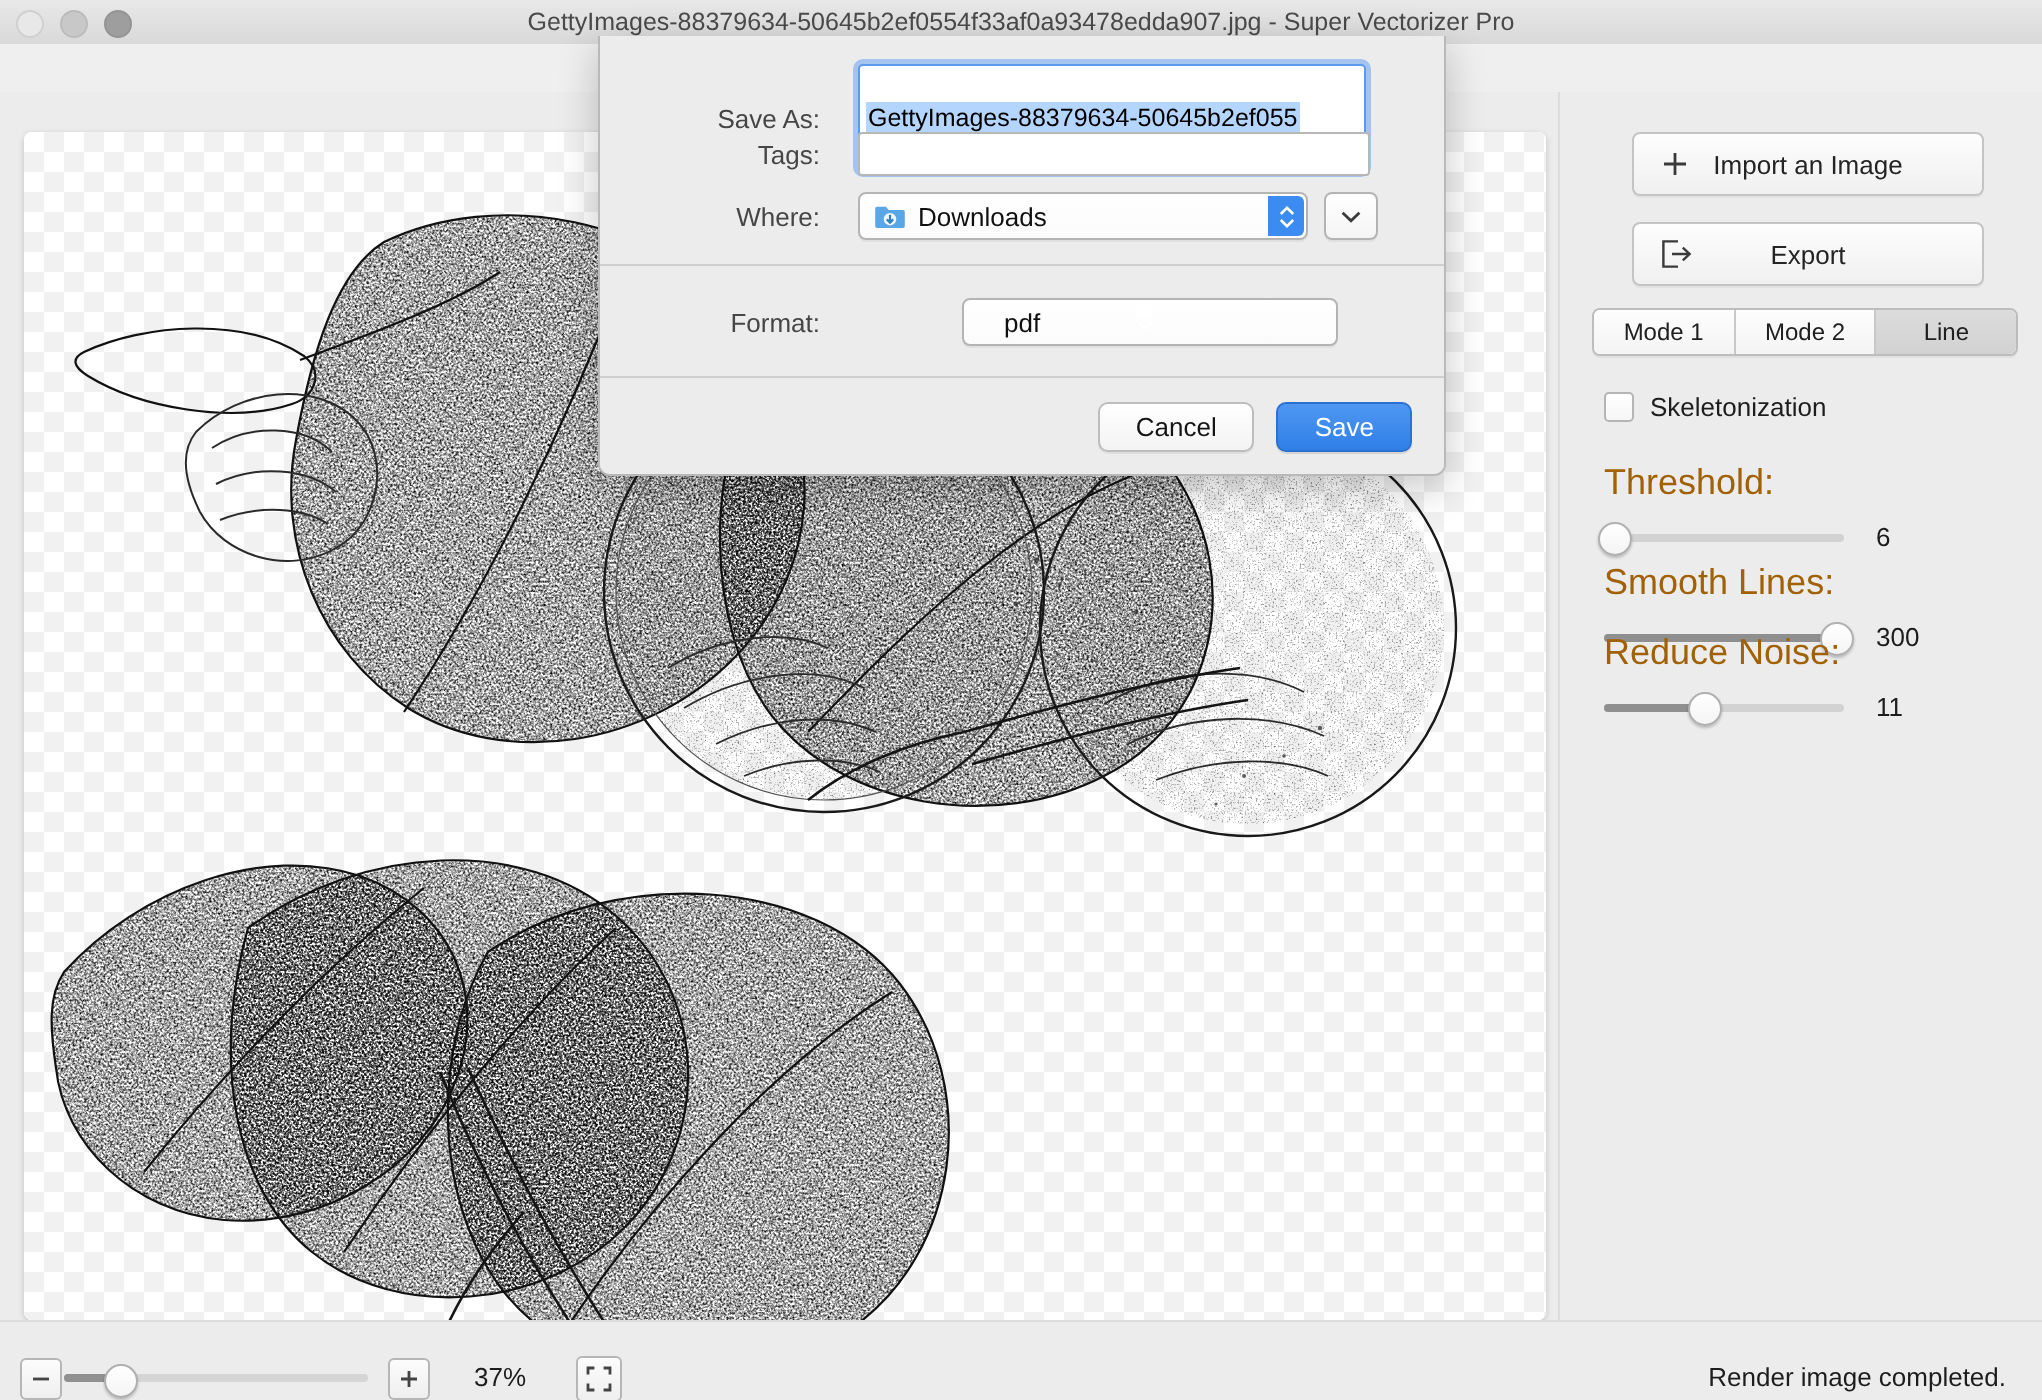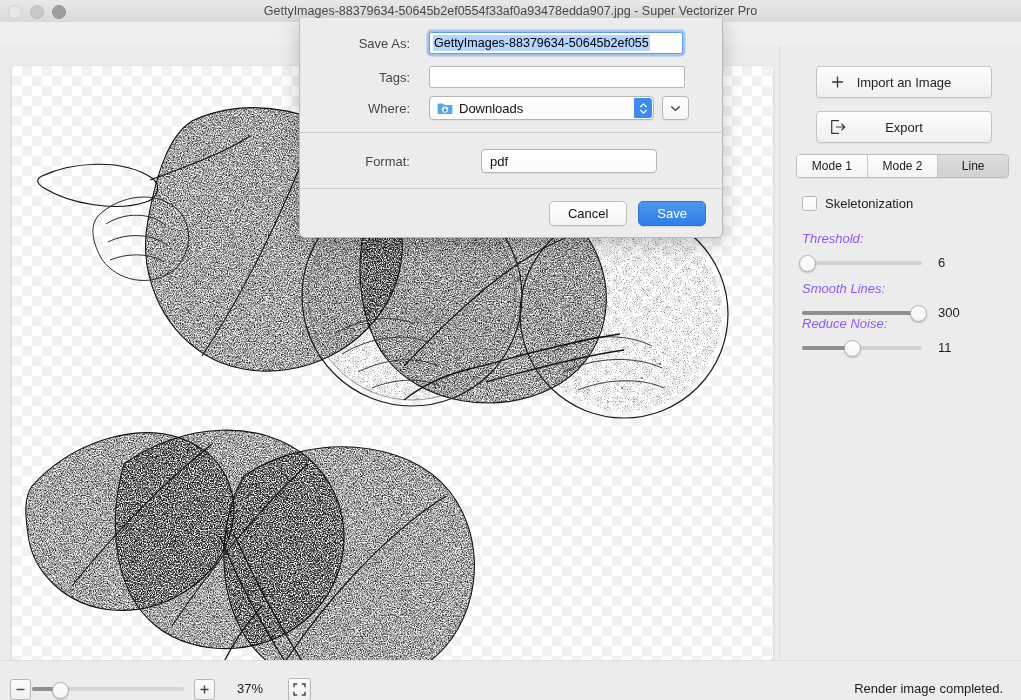--- a/index.html
+++ b/index.html
@@ -88,21 +88,21 @@
   }
   .seg .s:last-child{border-right:none;}
   .seg .s.on{background:linear-gradient(to bottom,#dcdcdc,#d2d2d2);}
 
   .checkrow{position:absolute;left:22px;top:150px;display:flex;align-items:center;gap:8px;}
   .cbox{width:13px;height:13px;border:1px solid #b5b5b5;border-radius:2.5px;
     background:linear-gradient(to bottom,#ffffff,#f6f6f6);}
   .checkrow .lbl{font-size:13px;color:#1d1d1d;}
 
   .sgroup{position:absolute;left:22px;width:210px;}
-  .sgroup .title{font-size:13px;color:#8b5cf6;margin-bottom:9px;font-style:italic;}
+  .sgroup .title{font-size:18px;color:#a16207;margin-bottom:9px;}
   .sgroup .row{display:flex;align-items:center;}
   .track{position:relative;width:120px;height:4px;border-radius:2px;background:#d2d2d2;}
   .fill{position:absolute;left:0;top:0;height:4px;border-radius:2px;background:#8f8f8f;}
   .knob{position:absolute;top:50%;width:15px;height:15px;margin-top:-7.5px;margin-left:-7.5px;
     border-radius:50%;background:linear-gradient(to bottom,#ffffff,#f4f4f4);
     border:1px solid #b0b0b0;box-shadow:0 1px 1.5px rgba(0,0,0,.22);}
   .sval{font-size:13px;color:#1d1d1d;margin-left:16px;}
   #g-threshold{top:185px;}
   #g-smooth{top:235px;}
   #g-noise{top:270px;}
@@ -148,21 +148,21 @@
   .flabel{width:84px;text-align:right;font-size:13px;color:#464646;padding-right:19px;}
 
   .txtfield{
     height:20px;border:1px solid #b7b7b7;background:#fff;border-radius:2px;
     font-size:13px;color:#111;display:flex;align-items:center;padding:0 4px;
   }
   #saveas-input{
     width:246px;height:20px;
     border:1px solid #5a9bef;border-radius:2.5px;background:#fff;
     box-shadow:0 0 0 2.5px rgba(106,163,240,.55);
-    display:flex;align-items:center;padding:0 3px;overflow:hidden;
+    display:flex;align-items:center;padding:16px 3px;overflow:hidden;
     font-size:12.5px;color:#000;white-space:nowrap;
   }
   #saveas-input .selected{background:#b4d5fe;padding:1px 1px;}
   #tags-input{width:246px;}
 
   .popup{
     position:relative;width:216px;height:22px;
     background:linear-gradient(to bottom,#ffffff,#fbfbfb);
     border:1px solid #b4b4b4;border-radius:4px;
     display:flex;align-items:center;padding-left:7px;
@@ -178,21 +178,21 @@
     width:25px;height:22px;margin-left:8px;
     background:linear-gradient(to bottom,#ffffff,#f5f5f5);
     border:1px solid #b4b4b4;border-radius:4px;
     display:flex;align-items:center;justify-content:center;
     box-shadow:0 1px 0 rgba(0,0,0,.05);
   }
   .fmtpopup{
     position:relative;width:166px;height:22px;
     background:linear-gradient(to bottom,#ffffff,#fbfbfb);
     border:1px solid #b4b4b4;border-radius:4px;
-    display:flex;align-items:center;padding-left:8px;
+    display:flex;align-items:center;padding-left:20px;
     font-size:13px;color:#101010;
     box-shadow:0 1px 0 rgba(0,0,0,.05);
     gap:48px;
   }
   .folder-ic{width:16px;height:13px;margin-right:6px;flex:none;}
 
   .dlgbtn{
     height:23px;padding:0 18px;border-radius:5px;font-size:13px;
     display:flex;align-items:center;justify-content:center;
   }

